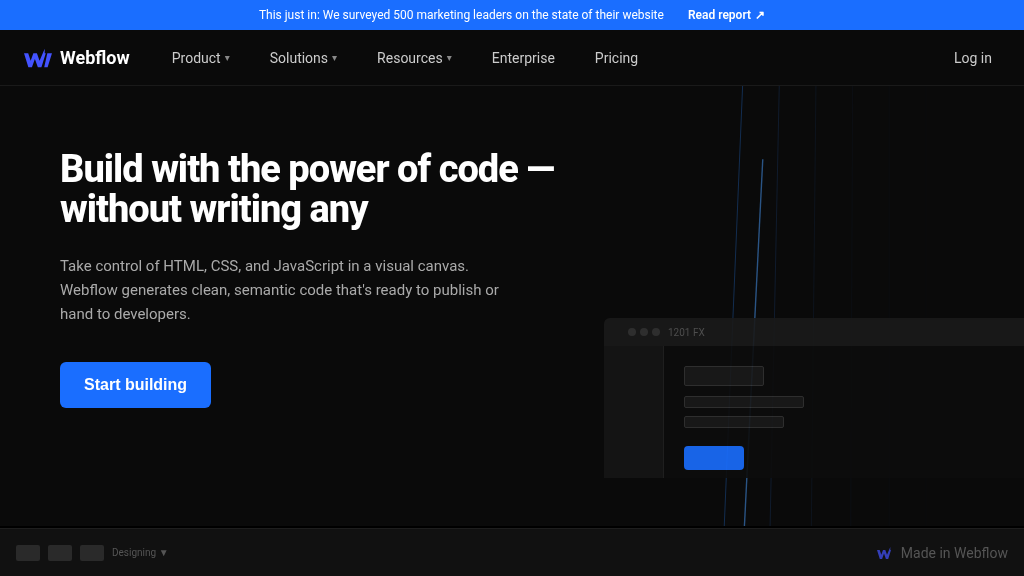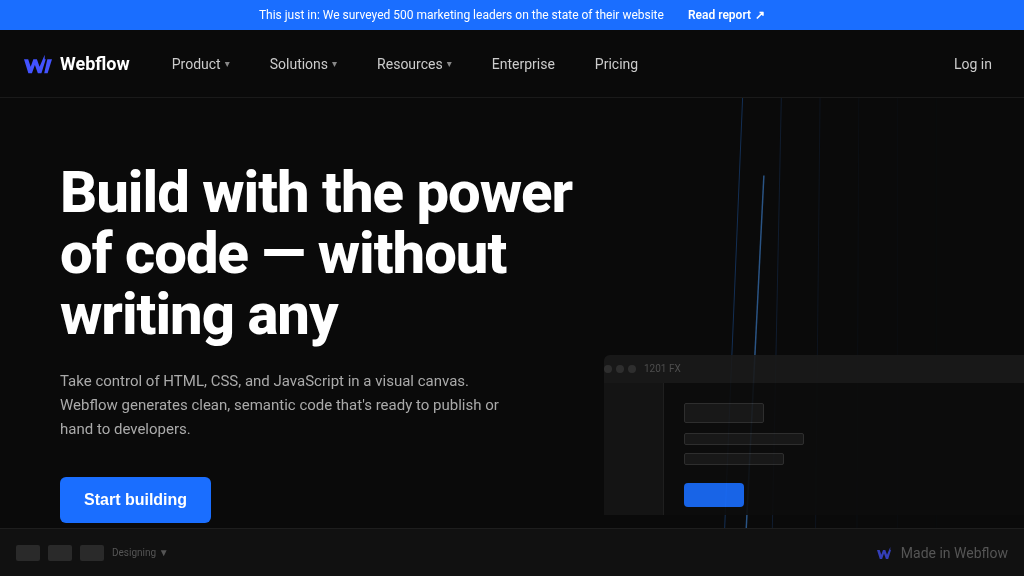--- a/index.html
+++ b/index.html
@@ -34,21 +34,21 @@
       color: #fff;
     }
 
     
     #navbar {
       background: #0a0a0a;
       display: flex;
       align-items: center;
       justify-content: space-between;
       padding: 0 24px;
-      height: 68px;
+      height: 56px;
       border-bottom: 1px solid #1a1a1a;
     }
     .nav-left {
       display: flex;
       align-items: center;
       gap: 32px;
     }
     .logo {
       display: flex;
       align-items: center;
@@ -116,21 +116,21 @@
       overflow: hidden;
     }
 
     .hero-content {
       position: relative;
       z-index: 2;
       max-width: 560px;
     }
 
     .hero-title {
-      font-size: 58px;
+      font-size: 38px;
       font-weight: 800;
       line-height: 1.05;
       color: #fff;
       letter-spacing: -1px;
       margin-bottom: 24px;
     }
 
     .hero-subtitle {
       font-size: 15px;
       color: #aaa;
@@ -206,21 +206,21 @@
       background: #111;
       border-top-left-radius: 6px;
       overflow: hidden;
       opacity: 0.9;
     }
     .mockup-topbar {
       height: 28px;
       background: #1a1a1a;
       display: flex;
       align-items: center;
-      padding: 0 0;
+      padding: 0 24px;
       gap: 8px;
     }
     .mockup-dots {
       display: flex; gap: 4px;
     }
     .mockup-dot {
       width: 8px; height: 8px;
       border-radius: 50%;
       background: #333;
     }

